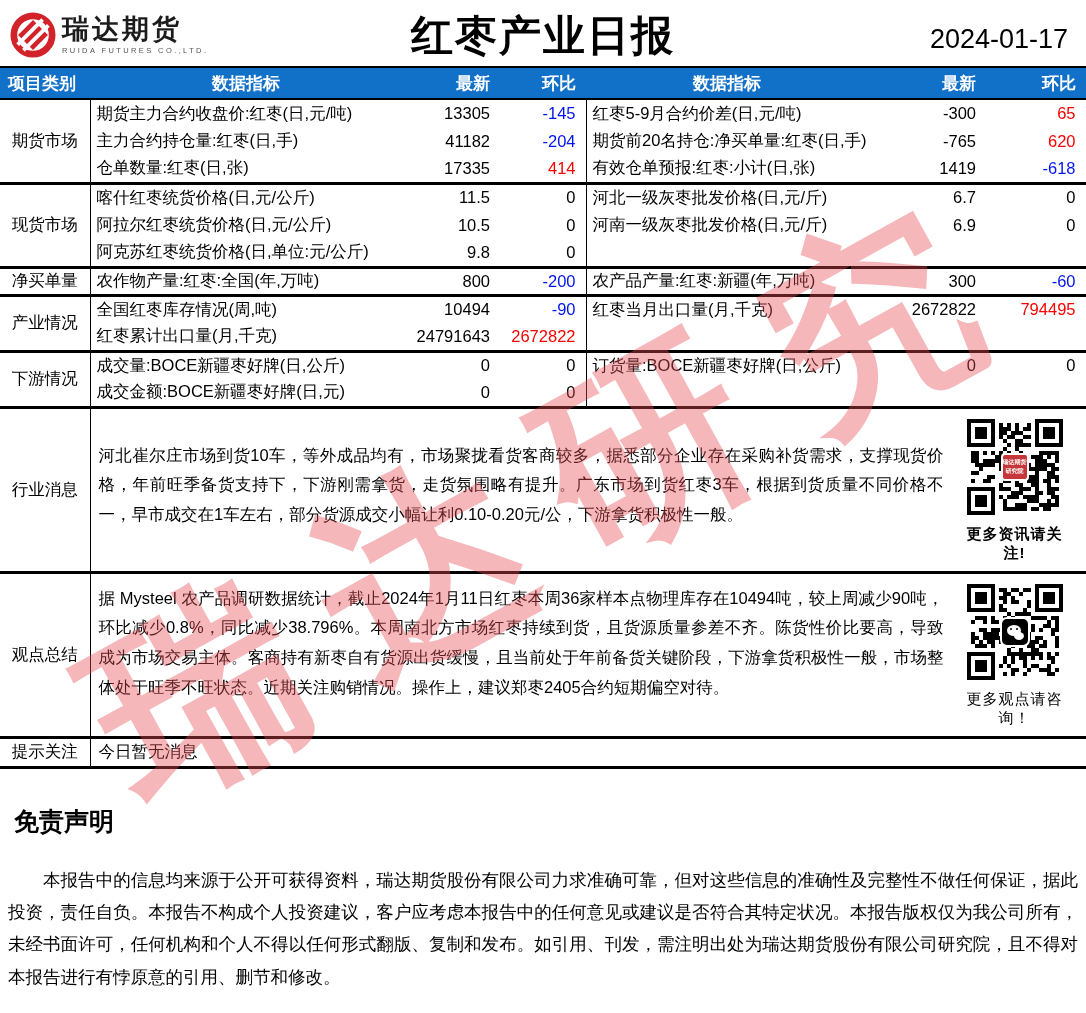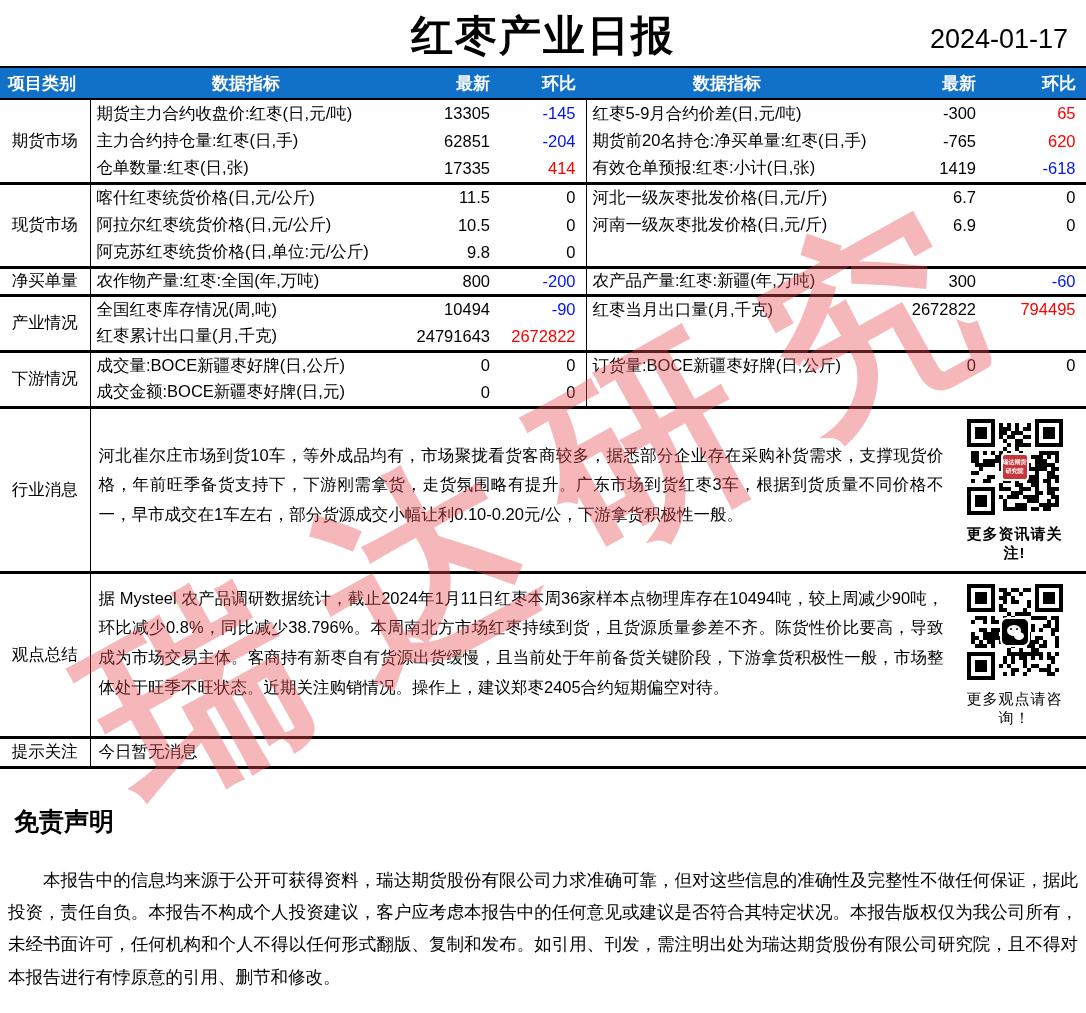--- a/index.html
+++ b/index.html
@@ -81,20 +81,32 @@
     font-size:205px; font-weight:bold; letter-spacing:50px; white-space:nowrap;
     color:rgba(231,75,79,0.40); transform:rotate(-29deg); transform-origin:102px 102px;
     pointer-events:none; z-index:5; line-height:1; }
 </style>
 </head>
 <body>
 
 <div class="page">
 
   <div class="rpt-header">
+    <div class="logo-wrap">
+      <svg class="logo-mark" viewBox="0 0 48 48">
+        <circle cx="24" cy="24" r="20" fill="none" stroke="#d2232a" stroke-width="7"></circle>
+        <rect x="13" y="13" width="22" height="22" fill="#d2232a" transform="rotate(45 24 24)"></rect>
+        <path d="M8 34 L34 8" stroke="#fff" stroke-width="4" fill="none"></path>
+        <path d="M14 40 L40 14" stroke="#fff" stroke-width="4" fill="none"></path>
+      </svg>
+      <div class="logo-text">
+        <div class="logo-cn">瑞达期货</div>
+        <div class="logo-en">RUIDA FUTURES CO.,LTD.</div>
+      </div>
+    </div>
     <div class="rpt-title">红枣产业日报</div>
     <div class="rpt-date">2024-01-17</div>
   </div>
 
   <table class="main">
     <colgroup>
       <col style="width:90px">
         <col style="width:312px">
         <col style="width:98px">
         <col style="width:86px">
@@ -119,21 +131,21 @@
         <td class="cat" rowspan="3">期货市场</td>
         <td class="lbl">期货主力合约收盘价:红枣(日,元/吨)</td>
         <td class="num">13305</td>
         <td class="num split down">-145</td>
         <td class="lbl">红枣5-9月合约价差(日,元/吨)</td>
         <td class="num">-300</td>
         <td class="num edge up">65</td>
       </tr>
       <tr>
         <td class="lbl">主力合约持仓量:红枣(日,手)</td>
-        <td class="num">62851</td>
+        <td class="num">41182</td>
         <td class="num split down">-204</td>
         <td class="lbl">期货前20名持仓:净买单量:红枣(日,手)</td>
         <td class="num">-765</td>
         <td class="num edge up">620</td>
       </tr>
       <tr>
         <td class="lbl">仓单数量:红枣(日,张)</td>
         <td class="num">17335</td>
         <td class="num split up">414</td>
         <td class="lbl">有效仓单预报:红枣:小计(日,张)</td>

